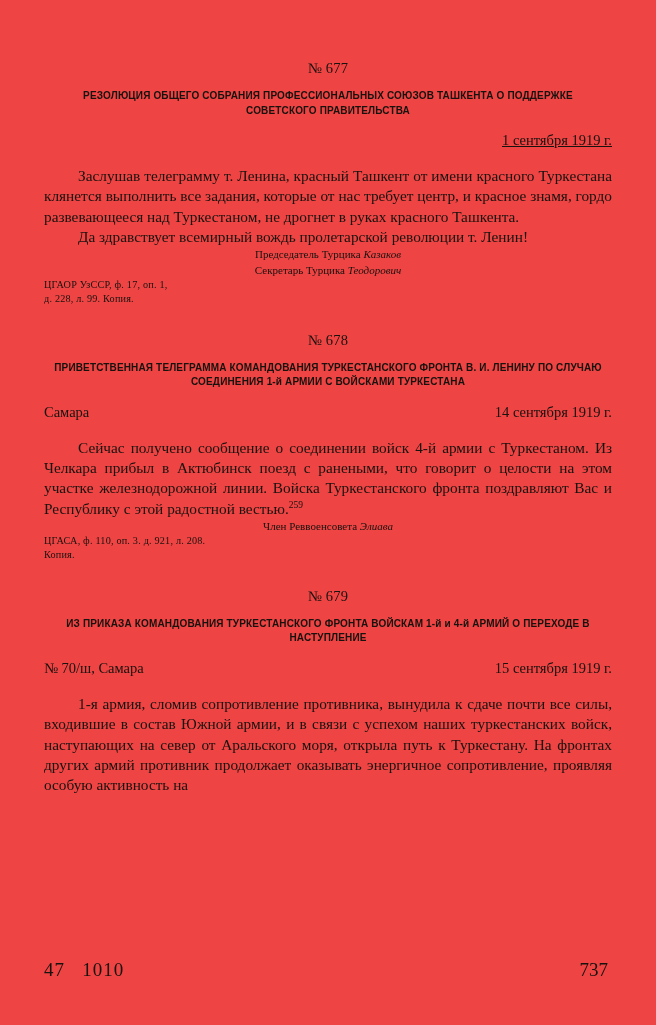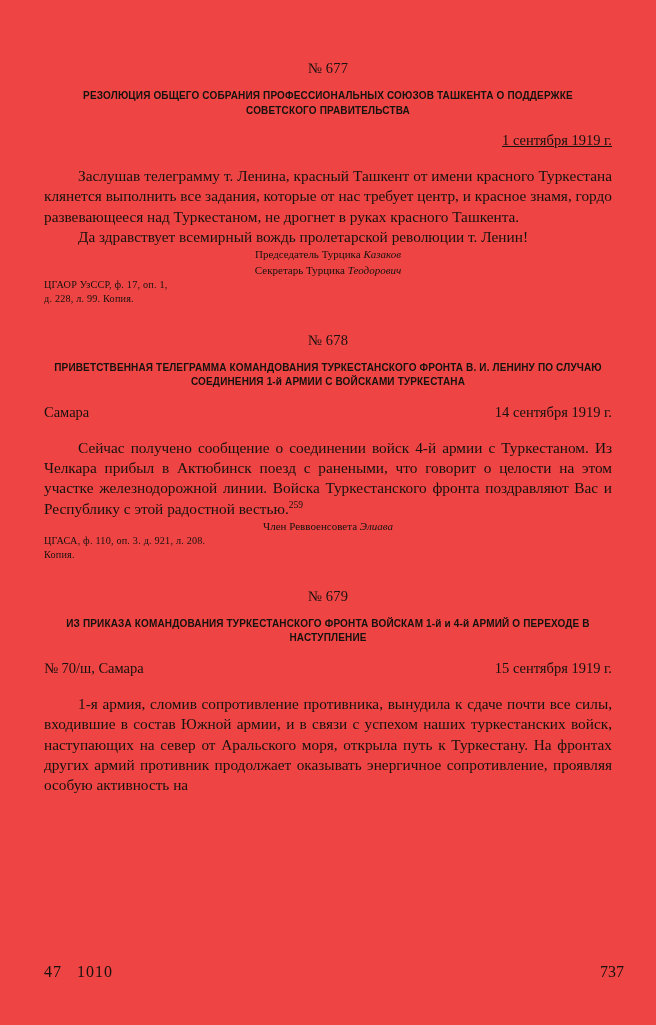--- a/index.html
+++ b/index.html
@@ -100,26 +100,26 @@
   sup.note {
     font-size: 9.5px;
     vertical-align: super;
     line-height: 0;
   }
 
   
   .footer {
     position: absolute;
     left: 44px;
-    right: 32px;
+    right: 48px;
     bottom: 44px;
     display: flex;
     justify-content: space-between;
     align-items: baseline;
-    font-size: 16px;
+    font-size: 19px;
   }
   .footer .left  { letter-spacing: 1px; }
   .footer .right { font-weight: normal; }
 </style>
 </head>
 <body>
 
 <div class="page">
 
   <div class="content">

